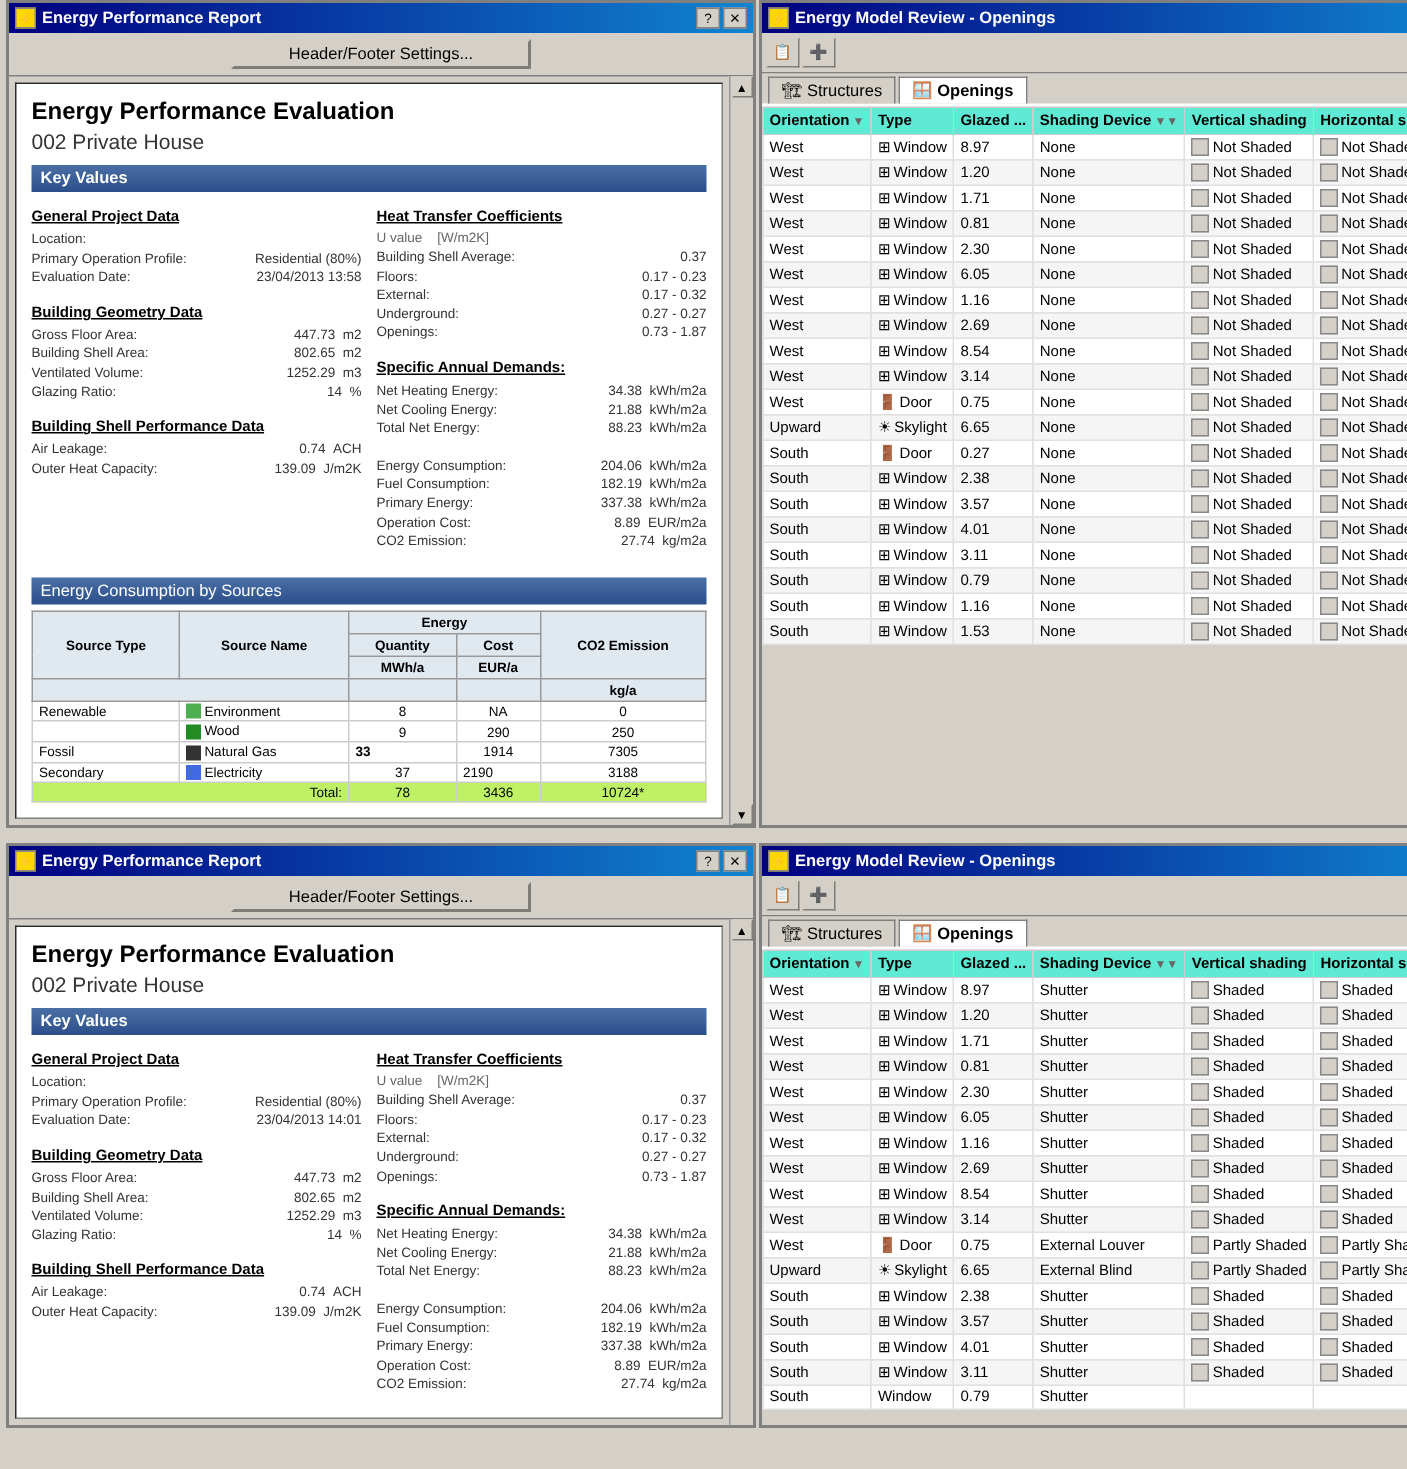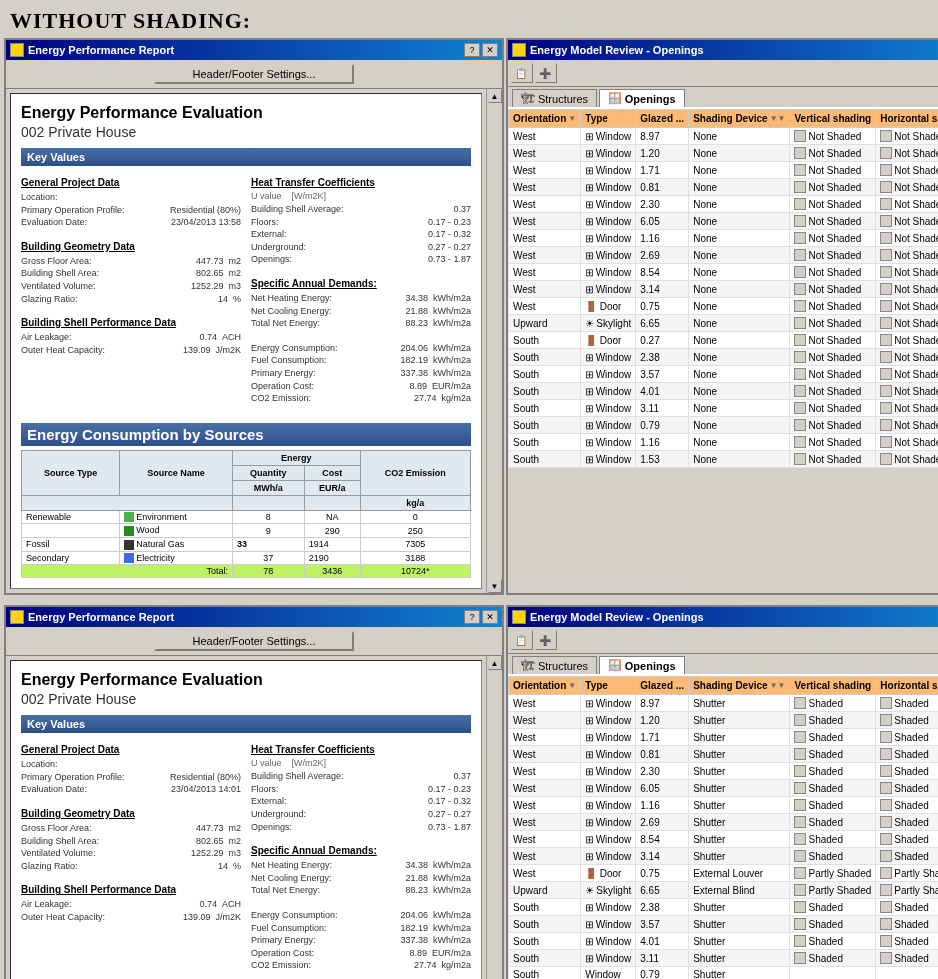--- a/index.html
+++ b/index.html
@@ -156,22 +156,22 @@
       display: flex;
       justify-content: space-between;
       font-size: 9px;
       line-height: 1.4;
       color: #333;
     }
 
     .energy-sources-header {
       background: linear-gradient(to bottom, #4a6fa5, #2c4f8a);
       color: white;
-      font-size: 15px;
-      font-weight: bold;
+      font-size: 11px;
+      font-weight: normal;
       padding: 3px 6px;
       margin-top: 18px;
       margin-bottom: 4px;
     }
 
     .sources-table {
       width: 100%;
       border-collapse: collapse;
       font-size: 9px;
     }
@@ -259,21 +259,21 @@
       overflow: auto;
     }
 
     .emr-table {
       width: 100%;
       border-collapse: collapse;
       font-size: 10px;
     }
 
     .emr-table th {
-      background: #fdba74;
+      background: #5eead4;
       border: 1px solid #ccc;
       padding: 3px 4px;
       text-align: left;
       font-size: 10px;
       white-space: nowrap;
       position: sticky;
       top: 0;
     }
 
     .emr-table td {
@@ -336,21 +336,20 @@
       display: flex;
       align-items: center;
       justify-content: space-between;
       gap: 2px;
     }
   </style>
 </head>
 <body>
 
 <div>
-  <div class="section-label">Without shading:</div>
 
   <div class="windows-container">
 
     <div class="epr-window">
       <div class="window-titlebar">
         <div class="titlebar-left">
           <div class="titlebar-icon">⚡</div>
           <span class="titlebar-title">Energy Performance Report</span>
         </div>
         <div class="titlebar-buttons">
@@ -515,21 +514,21 @@
                 <td></td>
                 <td><span class="color-dot" style="background:#228b22;"></span>Wood</td>
                 <td style="text-align:center;">9</td>
                 <td style="text-align:center;">290</td>
                 <td style="text-align:center;">250</td>
               </tr>
               <tr>
                 <td>Fossil</td>
                 <td><span class="color-dot" style="background:#333;"></span>Natural Gas</td>
                 <td style="text-align:left;font-weight:bold;">33</td>
-                <td style="text-align:left;">1914</td>
+                <td style="text-align:center;">1914</td>
                 <td style="text-align:center;">7305</td>
               </tr>
               <tr>
                 <td>Secondary</td>
                 <td><span class="color-dot" style="background:#4169e1;"></span>Electricity</td>
                 <td style="text-align:center;">37</td>
                 <td style="text-align:left;">2190</td>
                 <td style="text-align:center;">3188</td>
               </tr>
               <tr class="total-row">

